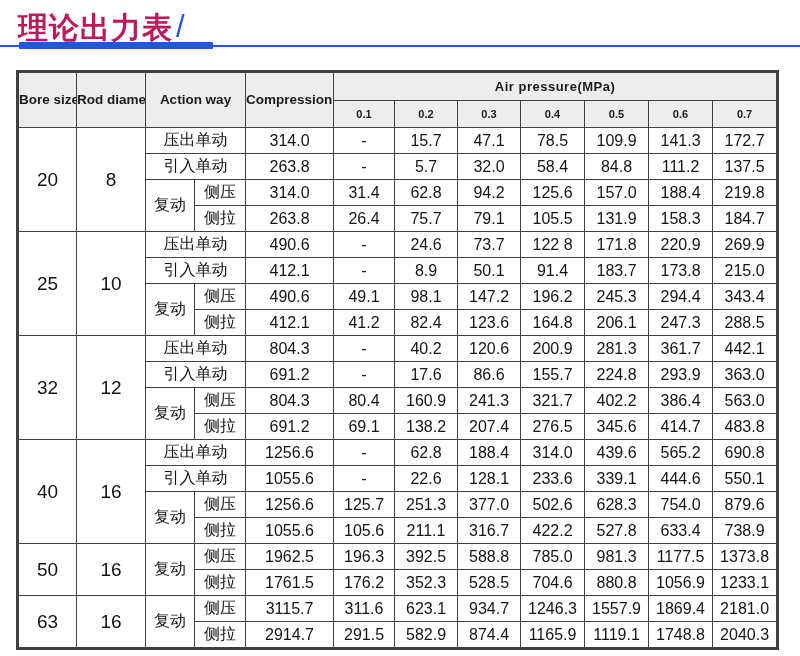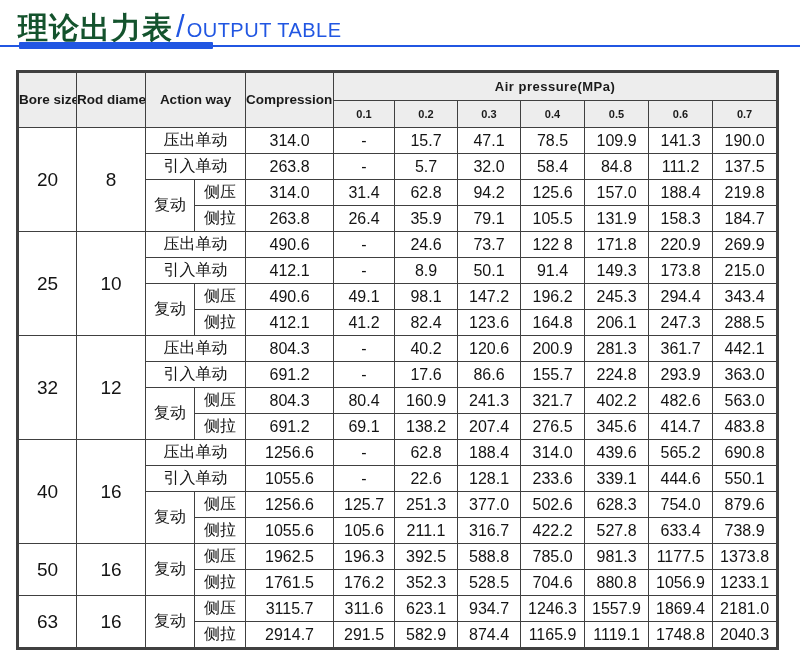--- a/index.html
+++ b/index.html
@@ -11,21 +11,21 @@
   .page { position:relative; width:800px; height:656px; }
 
   
   .title-block { position:relative; height:70px; }
   .title-row {
     display:flex; align-items:flex-end;
     padding:6px 0 0 18px; height:38px;
   }
   .title-zh {
     font-size:30px; font-weight:700; letter-spacing:1px;
-    color:#14532d; line-height:1.1;
+    color:#be185d; line-height:1.1;
   }
   .title-slash {
     font-size:31px; font-weight:400; color:#2156e2;
     margin:0 2px 0 3px; line-height:1.05;
   }
   .title-en {
     font-size:20px; font-weight:500; color:#2156e2;
     letter-spacing:0.5px; padding-bottom:2px;
   }
   .title-underline-thin {
@@ -59,21 +59,20 @@
 </style>
 </head>
 <body>
 
 <div class="page">
 
   <div class="title-block">
     <div class="title-row">
       <span class="title-zh">理论出力表</span>
       <span class="title-slash">/</span>
-      <span class="title-en">OUTPUT TABLE</span>
     </div>
     <div class="title-underline-thin"></div>
     <div class="title-underline-thick"></div>
   </div>
 
   <table class="output">
     <colgroup>
       <col style="width:59px">
         <col style="width:69px">
       <col style="width:49px">
@@ -110,21 +109,21 @@
           <td rowspan="4" class="big">20</td>
           <td rowspan="4" class="big">8</td>
           <td colspan="2" class="zh">压出单动</td>
           <td>314.0</td>
           <td>-</td>
           <td>15.7</td>
           <td>47.1</td>
           <td>78.5</td>
           <td>109.9</td>
           <td>141.3</td>
-          <td>190.0</td>
+          <td>172.7</td>
         </tr>
         <tr>
           <td colspan="2" class="zh">引入单动</td>
           <td>263.8</td>
           <td>-</td>
           <td>5.7</td>
           <td>32.0</td>
           <td>58.4</td>
           <td>84.8</td>
           <td>111.2</td>
@@ -139,21 +138,21 @@
           <td>94.2</td>
           <td>125.6</td>
           <td>157.0</td>
           <td>188.4</td>
           <td>219.8</td>
         </tr>
         <tr>
           <td class="zh">侧拉</td>
           <td>263.8</td>
           <td>26.4</td>
-          <td>35.9</td>
+          <td>75.7</td>
           <td>79.1</td>
           <td>105.5</td>
           <td>131.9</td>
           <td>158.3</td>
           <td>184.7</td>
         </tr>
         <tr>
           <td rowspan="4" class="big">25</td>
           <td rowspan="4" class="big">10</td>
           <td colspan="2" class="zh">压出单动</td>
@@ -166,21 +165,21 @@
           <td>220.9</td>
           <td>269.9</td>
         </tr>
         <tr>
           <td colspan="2" class="zh">引入单动</td>
           <td>412.1</td>
           <td>-</td>
           <td>8.9</td>
           <td>50.1</td>
           <td>91.4</td>
-          <td>149.3</td>
+          <td>183.7</td>
           <td>173.8</td>
           <td>215.0</td>
         </tr>
         <tr>
           <td rowspan="2" class="zh">复动</td>
           <td class="zh">侧压</td>
           <td>490.6</td>
           <td>49.1</td>
           <td>98.1</td>
           <td>147.2</td>
@@ -226,21 +225,21 @@
         </tr>
         <tr>
           <td rowspan="2" class="zh">复动</td>
           <td class="zh">侧压</td>
           <td>804.3</td>
           <td>80.4</td>
           <td>160.9</td>
           <td>241.3</td>
           <td>321.7</td>
           <td>402.2</td>
-          <td>482.6</td>
+          <td>386.4</td>
           <td>563.0</td>
         </tr>
         <tr>
           <td class="zh">侧拉</td>
           <td>691.2</td>
           <td>69.1</td>
           <td>138.2</td>
           <td>207.4</td>
           <td>276.5</td>
           <td>345.6</td>

